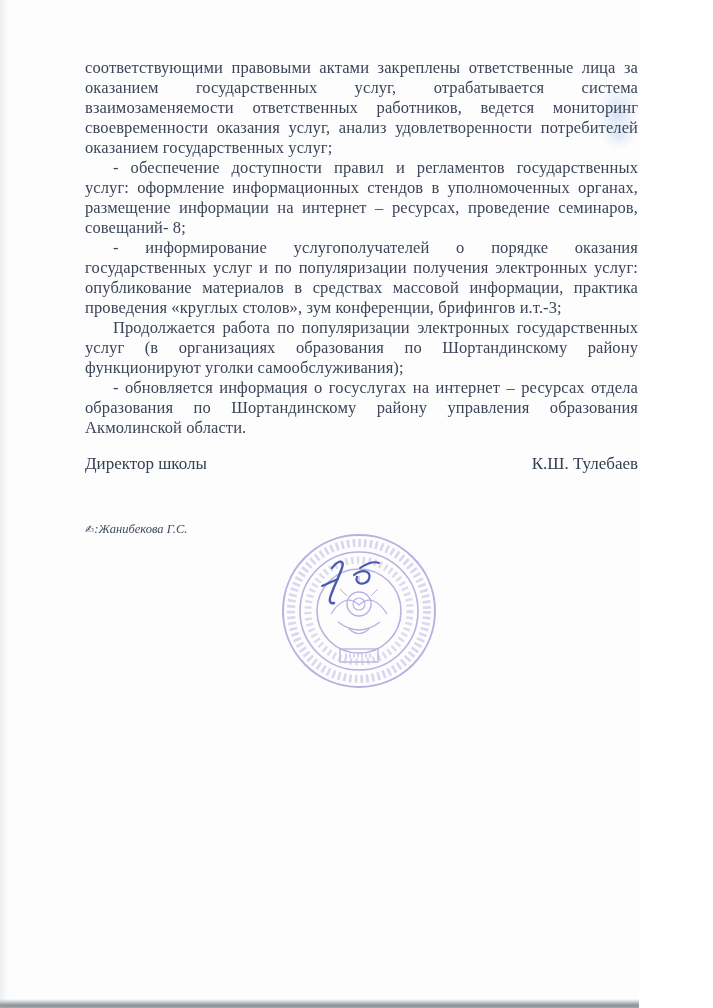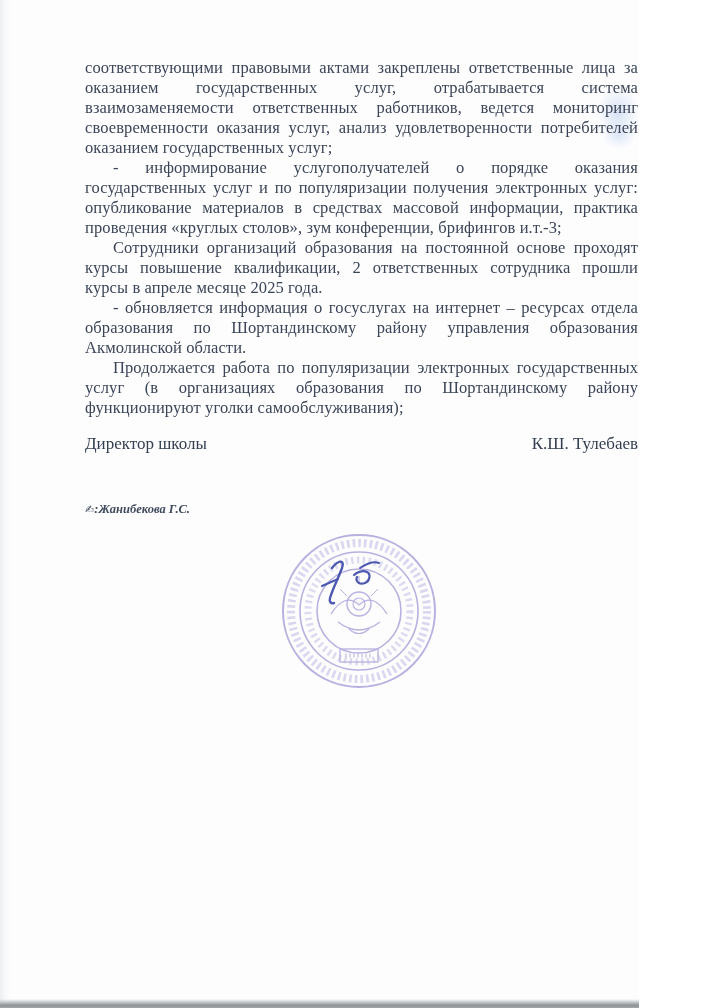--- a/index.html
+++ b/index.html
@@ -16,21 +16,21 @@
   }
   p.indent { text-indent:28px; }
   .sig-row {
     display:flex; justify-content:space-between;
     margin-top:16px; font-weight:normal; font-size:17px; color:#333e50;
   }
   .contacts {
     margin-top:48px; font-style:italic; font-size:12.5px;
     color:#3f4a5c; line-height:15px;
   }
-  .contacts .line { white-space:nowrap;font-weight:bold; }
+  .contacts .line { white-space:nowrap; }
   .contacts .cicon { font-style:normal; font-size:11px; font-family:"DejaVu Sans", sans-serif; }
   .stamp-wrap { position:absolute; left:276px; top:528px; width:166px; height:166px; filter:blur(0.35px); }
   .edge-left {
     position:absolute; left:0; top:0; bottom:0; width:10px;
     background:linear-gradient(to right, #eceef0, #f8f9fa 55%, rgba(255,255,255,0));
   }
   .edge-bottom {
     position:absolute; left:0; right:0; bottom:0; height:9px;
     background:linear-gradient(to bottom, rgba(236,237,238,0) 0%, #c6c9cb 35%, #8e9296 70%, #a5a8ab 100%);
   }
@@ -47,24 +47,24 @@
 <body>
 
 <div class="page">
 
   <div class="edge-left"></div>
   <div class="smudge-a"></div>
   <div class="smudge-b"></div>
 
   <div class="content">
     <p class="doc">соответствующими правовыми актами закреплены ответственные лица за оказанием государственных услуг, отрабатывается система взаимозаменяемости ответственных работников, ведется мониторинг своевременности оказания услуг, анализ удовлетворенности потребителей оказанием государственных услуг;</p>
+    <p class="doc indent">- обеспечение доступности правил и регламентов государственных услуг: оформление информационных стендов в уполномоченных органах, размещение информации на интернет – ресурсах, проведение семинаров, совещаний- 8;</p>
     <p class="doc indent">- информирование услугополучателей о порядке оказания государственных услуг и по популяризации получения электронных услуг: опубликование материалов в средствах массовой информации, практика проведения «круглых столов», зум конференции, брифингов и.т.-3;</p>
-    <p class="doc indent">Сотрудники организаций образования на постоянной основе проходят курсы повышение квалификации, 2 ответственных сотрудника прошли курсы в апреле месяце 2025 года.</p>
+    <p class="doc indent">Продолжается работа по популяризации электронных государственных услуг (в организациях образования по Шортандинскому району функционируют уголки самообслуживания);</p>
     <p class="doc indent">- обновляется информация о госуслугах на интернет – ресурсах отдела образования по Шортандинскому району управления образования Акмолинской области.</p>
-    <p class="doc indent">Продолжается работа по популяризации электронных государственных услуг (в организациях образования по Шортандинскому району функционируют уголки самообслуживания);</p>
 
     <div class="sig-row">
       <span>Директор школы</span>
       <span>К.Ш. Тулебаев</span>
     </div>
 
     <div class="contacts">
       <div class="line">
         <span class="cicon">✍</span><span>:Жанибекова Г.С.</span>
       </div>

